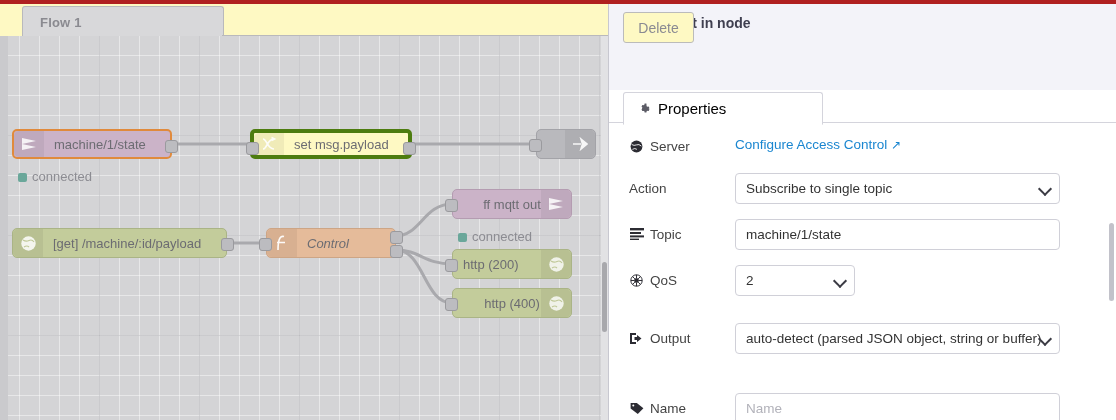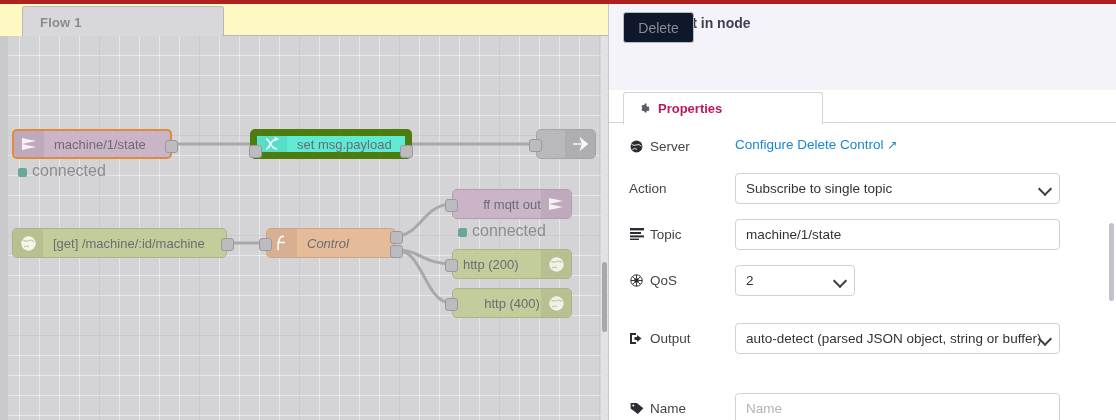--- a/index.html
+++ b/index.html
@@ -36,42 +36,42 @@
   .canvas-scroll{position:absolute;left:601px;top:32px;width:7px;height:384px;background:#e2e2e4;}
   .canvas-scroll .thumb{position:absolute;left:1px;top:226px;width:5px;height:70px;background:#a8a8ac;border-radius:3px;}
 
   .node{position:absolute;height:30px;border-radius:5px;box-sizing:border-box;display:flex;align-items:center;}
   .node .icobox{width:30px;height:100%;display:flex;align-items:center;justify-content:center;
       border-radius:5px 0 0 5px;background:rgba(0,0,0,.055);}
   .node .icobox.right{border-radius:0 5px 5px 0;background:rgba(0,0,0,.055);}
   .node .nlabel{flex:1;padding:0 10px;font-size:13px;color:#6c6c72;white-space:nowrap;overflow:hidden;}
   .node.italic .nlabel{font-style:italic;}
   .port{position:absolute;width:11px;height:11px;background:#bcbcc0;border:1px solid #9a9a9e;border-radius:3px;top:9px;}
-  .status{position:absolute;font-size:16px;color:#8c8c92;white-space:nowrap;}
+  .status{position:absolute;font-size:13px;color:#8c8c92;white-space:nowrap;margin-top:7px;}
   .status .dot{display:inline-block;width:9px;height:9px;border-radius:2px;background:#6aa79a;margin-right:5px;vertical-align:-1px;}
 
   svg.wires{position:absolute;left:0;top:0;width:601px;height:384px;pointer-events:none;}
   svg.wires path{fill:none;stroke:#a9a9ad;stroke-width:3;}
 
   
   .panel{position:absolute;left:608px;top:4px;width:508px;height:416px;background:#fff;border-left:1px solid #c8c8d0;box-sizing:border-box;}
   .panel-head{position:absolute;left:0;top:0;width:507px;height:38px;background:#f3f3f9;border-bottom:1px solid #dcdce4;}
   .panel-title{position:absolute;left:14px;top:11px;font-size:14px;font-weight:bold;color:#3f3f50;}
 
   .panel-actions{position:absolute;left:0;top:38px;width:507px;height:48px;background:#f3f3f9;}
   .btn{position:absolute;box-sizing:border-box;font-size:14px;border-radius:3px;cursor:pointer;
       display:flex;align-items:center;justify-content:center;}
-  .btn-delete{left:14px;top:8px;width:71px;height:31px;background:#0f172a;border:1px solid #bbb;color:#8a8a92;}
+  .btn-delete{left:14px;top:8px;width:71px;height:31px;background:#fef9c3;border:1px solid #bbb;color:#8a8a92;}
 
   .tabrow{position:absolute;left:0;top:86px;width:507px;height:33px;background:#fff;}
   .tabrow-line{position:absolute;left:0;top:118px;width:507px;height:1px;background:#d4d4dc;}
   .ptab{position:absolute;left:14px;top:88px;width:198px;height:31px;background:#fff;
         border:1px solid #d4d4dc;border-bottom:1px solid #fff;border-radius:3px 3px 0 0;
         display:flex;align-items:center;}
-  .ptab .tl{font-size:13px;font-weight:bold;color:#be185d;padding-left:8px;}
+  .ptab .tl{font-size:15px;font-weight:normal;color:#000000;padding-left:8px;}
   .ptab .gico{margin-left:14px;color:#5c5c66;display:flex;align-items:center;}
 
   .form{position:absolute;left:0;top:119px;width:500px;height:297px;}
   .row{position:absolute;left:0;width:500px;height:30px;display:flex;align-items:center;}
   .lbl{position:absolute;left:20px;width:100px;font-size:13.5px;color:#444;display:flex;align-items:center;gap:6px;white-space:nowrap;}
   .lbl .li{display:inline-flex;width:15px;justify-content:center;color:#2c2c33;}
   .link{position:absolute;left:126px;font-size:13.5px;color:#1a86d0;text-decoration:none;cursor:pointer;white-space:nowrap;}
   .link .ext{margin-left:4px;font-size:12px;}
 
   .inp{position:absolute;left:126px;box-sizing:border-box;height:31px;border:1px solid #d0d0d8;border-radius:4px;
@@ -119,21 +119,21 @@
             <path d="M1 1 L15 4 L1 7 Z M1 7 L15 10 L1 13 Z"></path>
           </svg>
         </div>
         <div class="nlabel">machine/1/state</div>
         <div class="port" style="right:-8px;"></div>
       </div>
       <div class="status" style="left:18px;top:126px;">
         <span class="dot"></span><span>connected</span>
       </div>
 
-      <div class="node" style="left:250px;top:93px;width:162px;background:#5eead4;border:7px solid #4d7c0f;">
+      <div class="node" style="left:250px;top:93px;width:162px;background:#fef9c3;border:4px solid #4d7c0f;">
         <div class="icobox">
           <svg width="16" height="16" viewBox="0 0 16 16" fill="none" stroke="#fff" stroke-width="1.7" opacity=".9">
             <path d="M2 3 C6 3 6 13 13 13 M2 13 C6 13 6 3 13 3"></path>
               <path d="M10.5 1.5 L13.5 3 L10.5 4.5"></path>
           </svg>
         </div>
         <div class="nlabel">set msg.payload</div>
         <div class="port" style="left:-8px;"></div>
         <div class="port" style="right:-8px;"></div>
       </div>
@@ -148,21 +148,21 @@
         <div class="port" style="left:-8px;"></div>
       </div>
 
       <div class="node" style="left:12px;top:192px;width:215px;background:#c3cc9b;border:1px solid #aab486;">
         <div class="icobox">
           <svg width="17" height="17" viewBox="0 0 17 17" fill="#fff" opacity=".85">
             <circle cx="8.5" cy="8.5" r="7.2"></circle>
             <path d="M3 5 q3 2 6 0.5 t5 1.5 M4 12 q3-2 5 0" stroke="#c3cc9b" stroke-width="1.2" fill="none"></path>
           </svg>
         </div>
-        <div class="nlabel">[get] /machine/:id/machine</div>
+        <div class="nlabel">[get] /machine/:id/payload</div>
         <div class="port" style="right:-8px;"></div>
       </div>
 
       <div class="node italic" style="left:266px;top:192px;width:130px;background:#e5bb9a;border:1px solid #cda585;">
         <div class="icobox">
           <svg width="12" height="17" viewBox="0 0 12 17" fill="none" stroke="#fff" stroke-width="1.6" opacity=".95">
             <path d="M2 15 C2 15 2 6 4 3 C5.5 0.8 8 1.6 8 1.6 M1 7.5 L9 7.5"></path>
           </svg>
         </div>
         <div class="nlabel">Control</div>
@@ -240,21 +240,21 @@
         <div class="lbl">
           <span class="li">
             <svg width="13" height="13" viewBox="0 0 16 16" fill="#2c2c33">
               <circle cx="8" cy="8" r="7.3"></circle>
               <path d="M2 5.5q3 2 6 .5t6 1.5M3 11.5q3-2 5.5 0" stroke="#fff" stroke-width="1.1" fill="none"></path>
             </svg>
           </span>
           <span>Server</span>
         </div>
         <a class="link" style="top:6px;">
-          <span>Configure Delete Control</span><span class="ext">↗ </span>
+          <span>Configure Access Control</span><span class="ext">↗ </span>
         </a>
       </div>
 
       <div class="row" style="top:50px;">
         <div class="lbl">
           <span>Action</span>
         </div>
         <div class="selwrap" style="width:325px;">
           <select class="inp" style="left:0;width:325px;position:relative;">
             <option>Subscribe to single topic</option>

